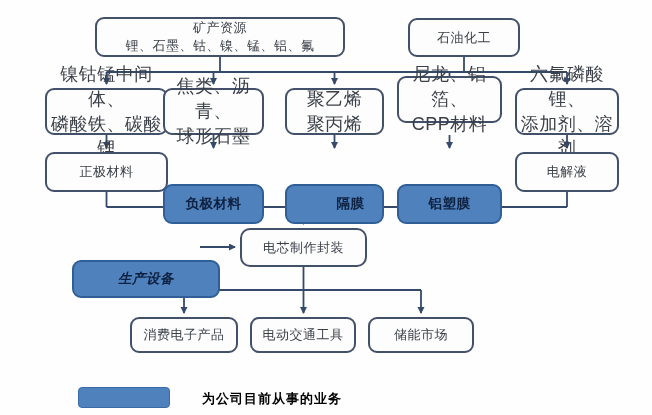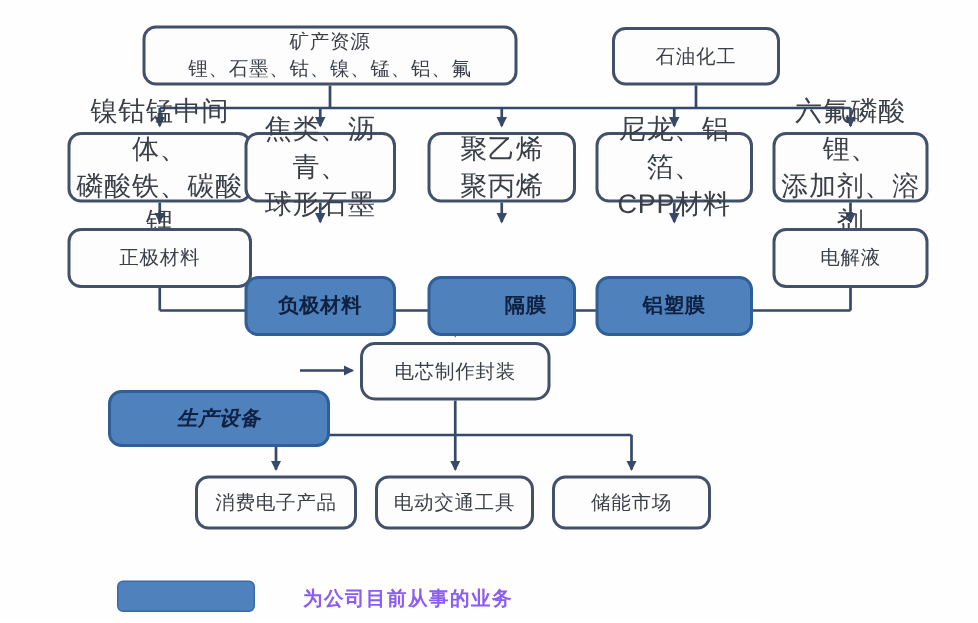--- a/index.html
+++ b/index.html
@@ -20,21 +20,21 @@
   .node.blue {
     background:#4f81bd; border-color:#2f5f96; color:#0e2140;
     font-weight:bold; font-size:13.5px;margin-top:32px;
   }
   .legend-swatch {
     position:absolute; z-index:1; box-sizing:border-box;
     background:#4f81bd; border:1px solid #3a6ba8; border-radius:4px;
   }
   .legend-label {
     position:absolute; z-index:1; font-size:13px; font-weight:bold;
-    color:#8b5cf6; letter-spacing:1px;
+    color:#000000; letter-spacing:1px;
   }
 </style>
 </head>
 <body>
 
 <div id="stage">
 
   <svg id="wires" width="652" height="415">
     <defs>
       <marker id="arr" markerWidth="9" markerHeight="9" refX="6" refY="3.5" orient="auto" markerUnits="userSpaceOnUse">
@@ -89,21 +89,21 @@
     <span>磷酸铁、碳酸锂</span>
   </div>
   <div class="node small" style="left:163px; top:88px; width:101px; height:47px;">
     <span>焦类、沥青、</span>
     <span>球形石墨</span>
   </div>
   <div class="node small" style="left:285px; top:88px; width:99px; height:47px;">
     <span>聚乙烯</span>
     <span>聚丙烯</span>
   </div>
-  <div class="node small" style="left:397px; top:88px; width:105px; height:47px;justify-content:center;">
+  <div class="node small" style="left:397px; top:76px; width:105px; height:47px;justify-content:center;">
     <span>尼龙、铝箔、</span>
     <span>CPP材料</span>
   </div>
   <div class="node small" style="left:515px; top:88px; width:104px; height:47px;">
     <span>六氟磷酸锂、</span>
     <span>添加剂、溶剂</span>
   </div>
 
   <div class="node" style="left:45px; top:152px; width:123px; height:40px;">
     <span>正极材料</span>

